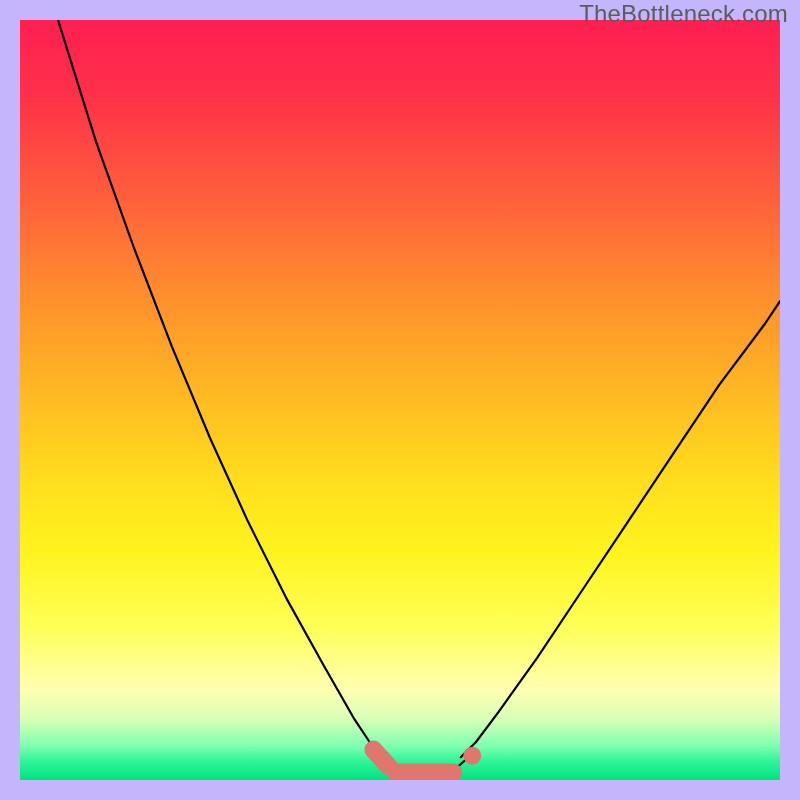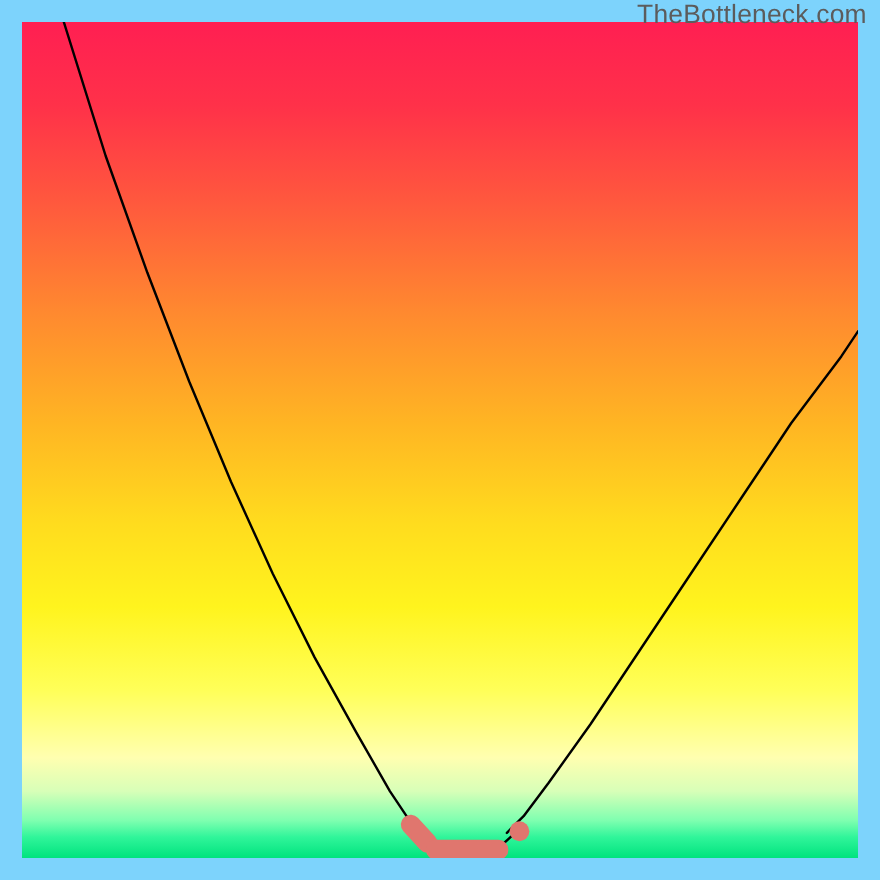--- a/index.html
+++ b/index.html
@@ -7,21 +7,21 @@
     padding: 0;
     width: 800px;
     height: 800px;
     background: #000;
     overflow: hidden;
   }
   .frame {
     position: relative;
     width: 800px;
     height: 800px;
-    background: #7dd3fc;
+    background: #c4b5fd;
   }
   .plot {
     position: absolute;
     left: 20px;
     top: 20px;
     width: 760px;
     height: 760px;
     overflow: hidden;
   }
   .gradient {

